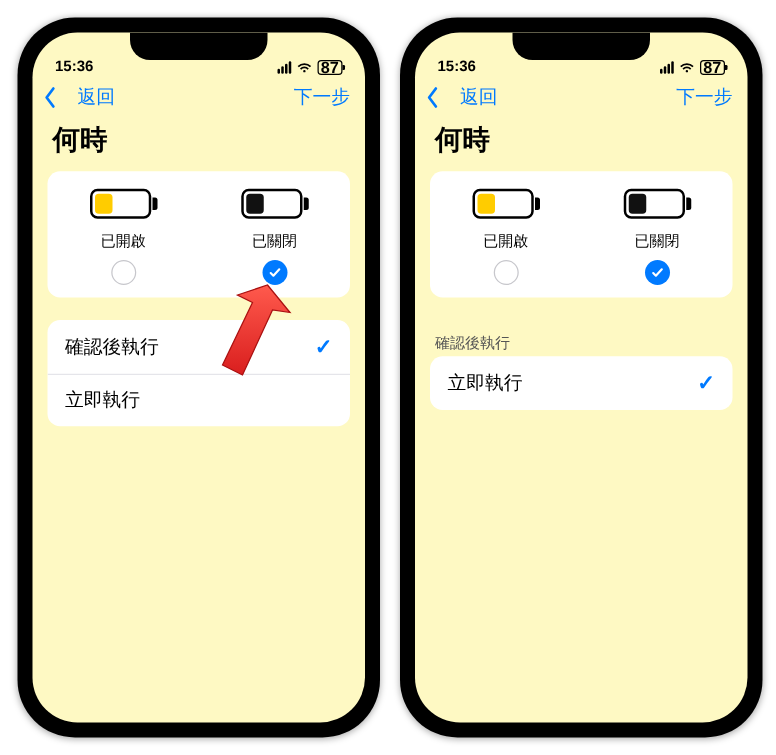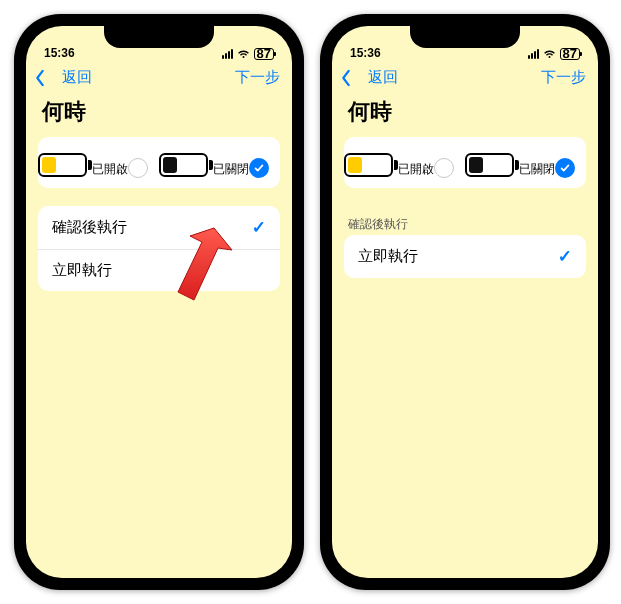--- a/index.html
+++ b/index.html
@@ -41,21 +41,21 @@
     padding:6px 12px 8px 8px;font-size:15px;color:#007aff;
   }
   .nav-left{display:flex;align-items:center;gap:16px;}
   .chev{width:12px;height:18px;}
   .title{font-size:22px;font-weight:700;color:#000;padding:2px 16px 10px 16px;}
   .card{
     background:#fff;border-radius:10px;margin:0 12px 18px 12px;overflow:hidden;
   }
   
   .opt-row{display:flex;}
-  .opt{flex:1;display:flex;flex-direction:row;align-items:center;padding:14px 0 10px 0;}
+  .opt{flex:1;display:flex;flex-direction:column;align-items:center;padding:14px 0 10px 0;}
   .batt{width:54px;height:24px;position:relative;}
   .batt-body{
     position:absolute;inset:0;right:5px;border:2px solid #000;border-radius:6px;background:#fff;
   }
   .batt-cap{position:absolute;right:0;top:7px;width:4px;height:10px;background:#000;border-radius:0 2px 2px 0;}
   .batt-fill{position:absolute;left:4px;top:4px;bottom:4px;border-radius:3px;}
   .fill-on{width:14px;background:#ffcc00;}
   .fill-off{width:14px;background:#111;}
   .opt-label{font-size:12px;color:#000;margin-top:10px;}
   .radio{

